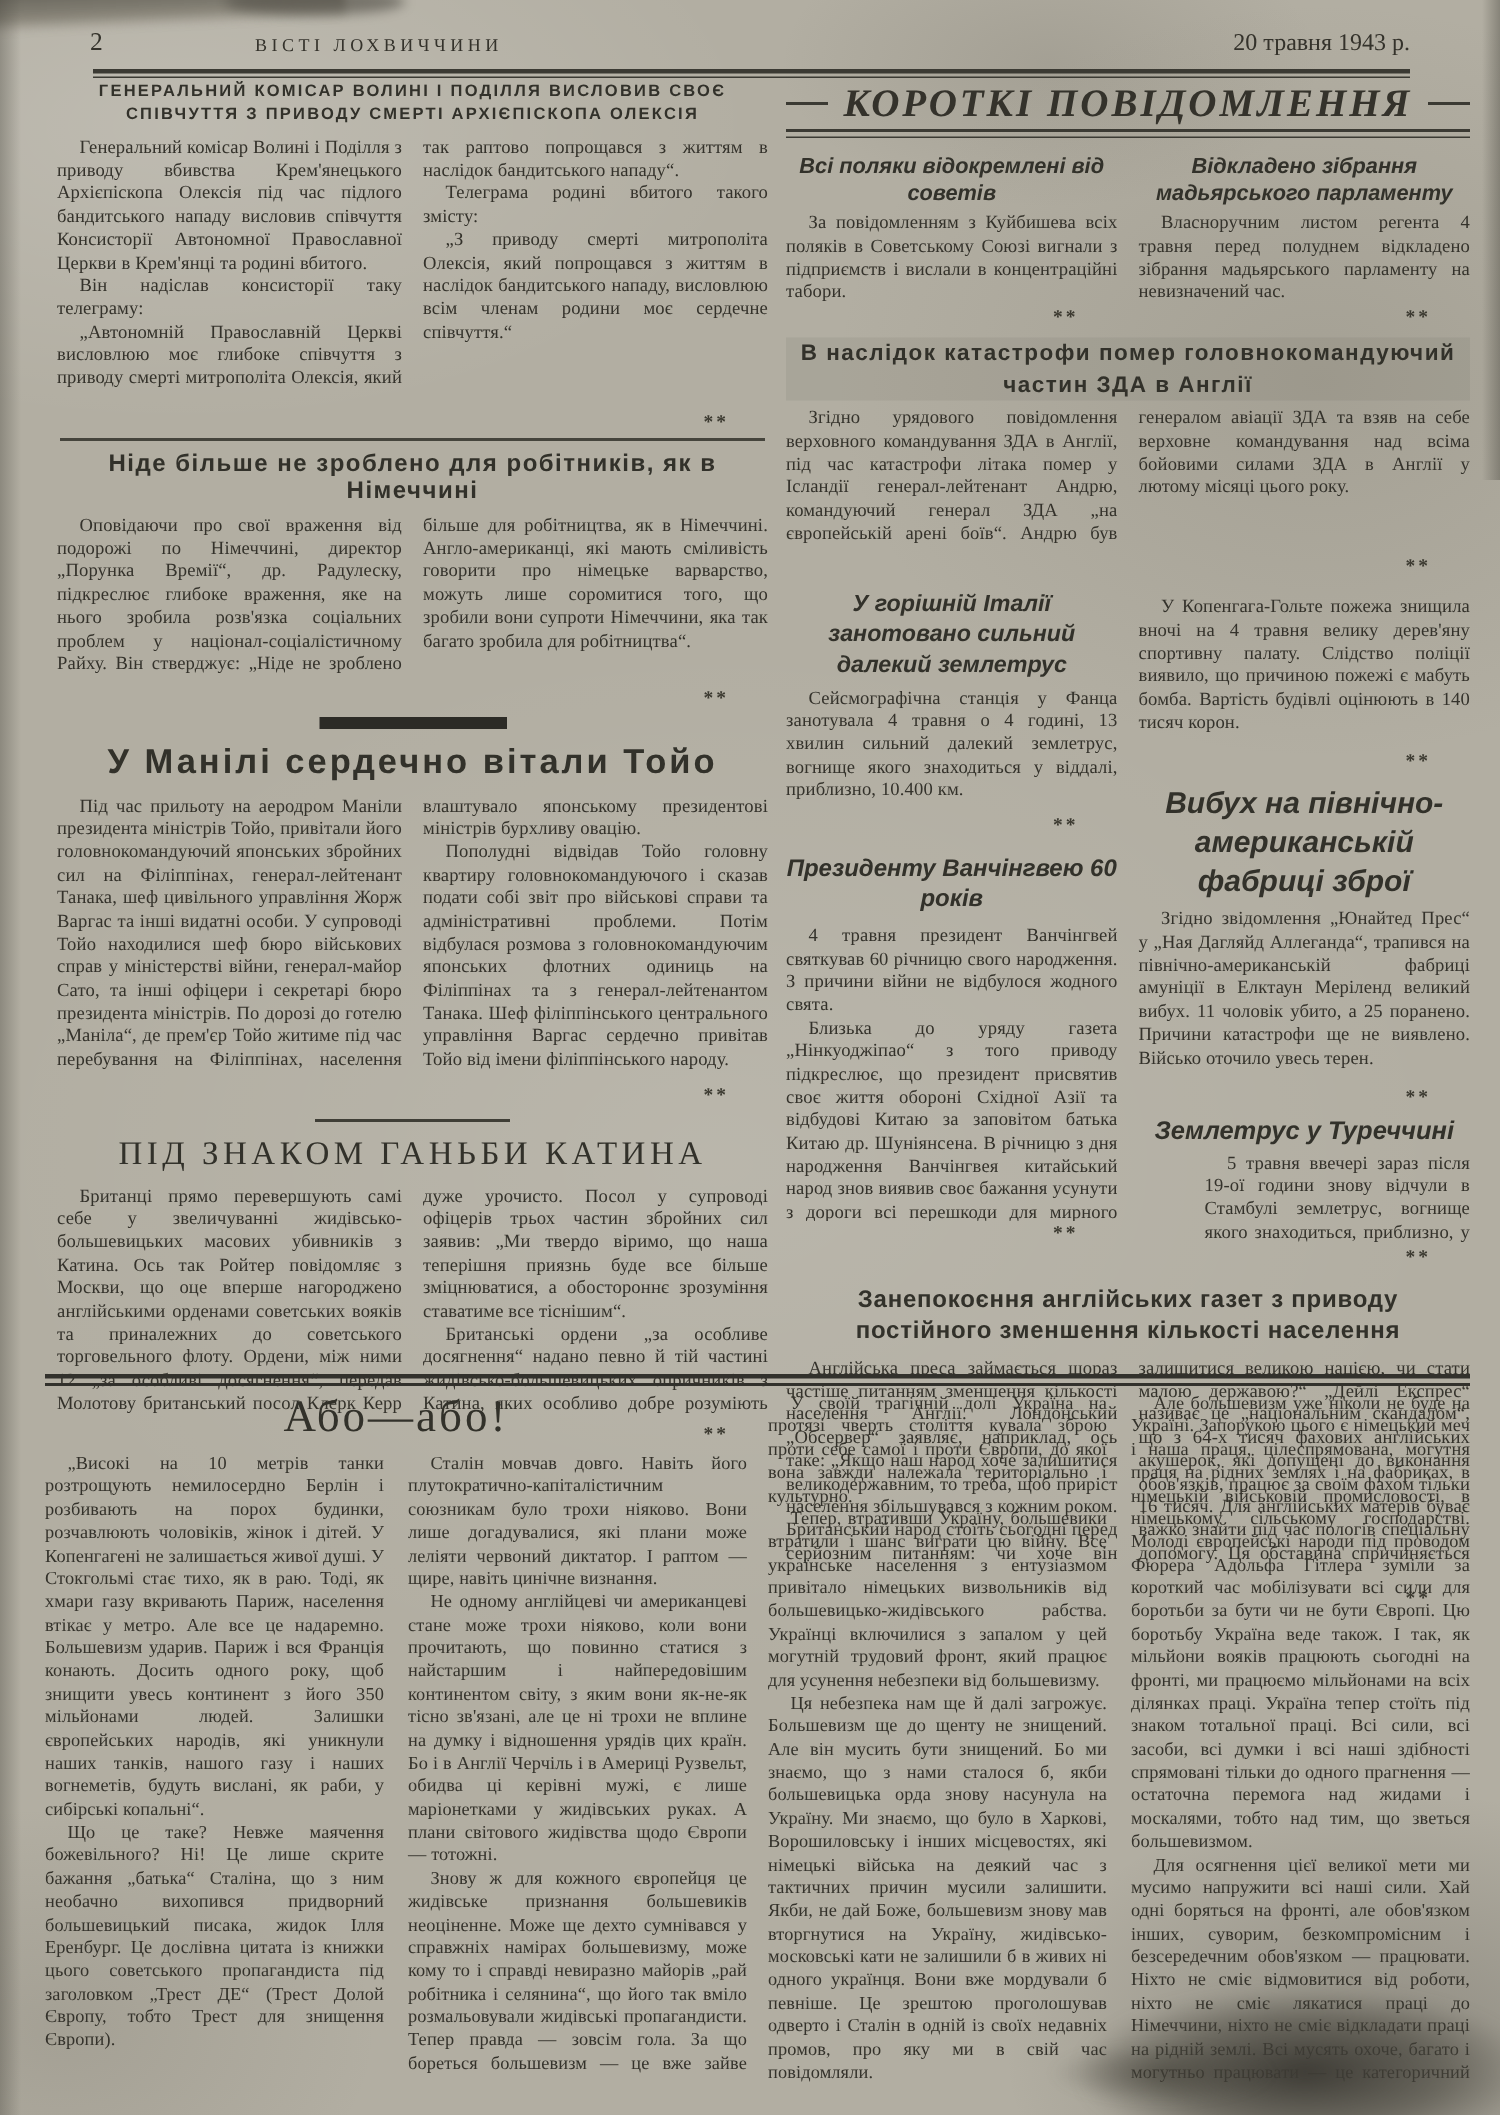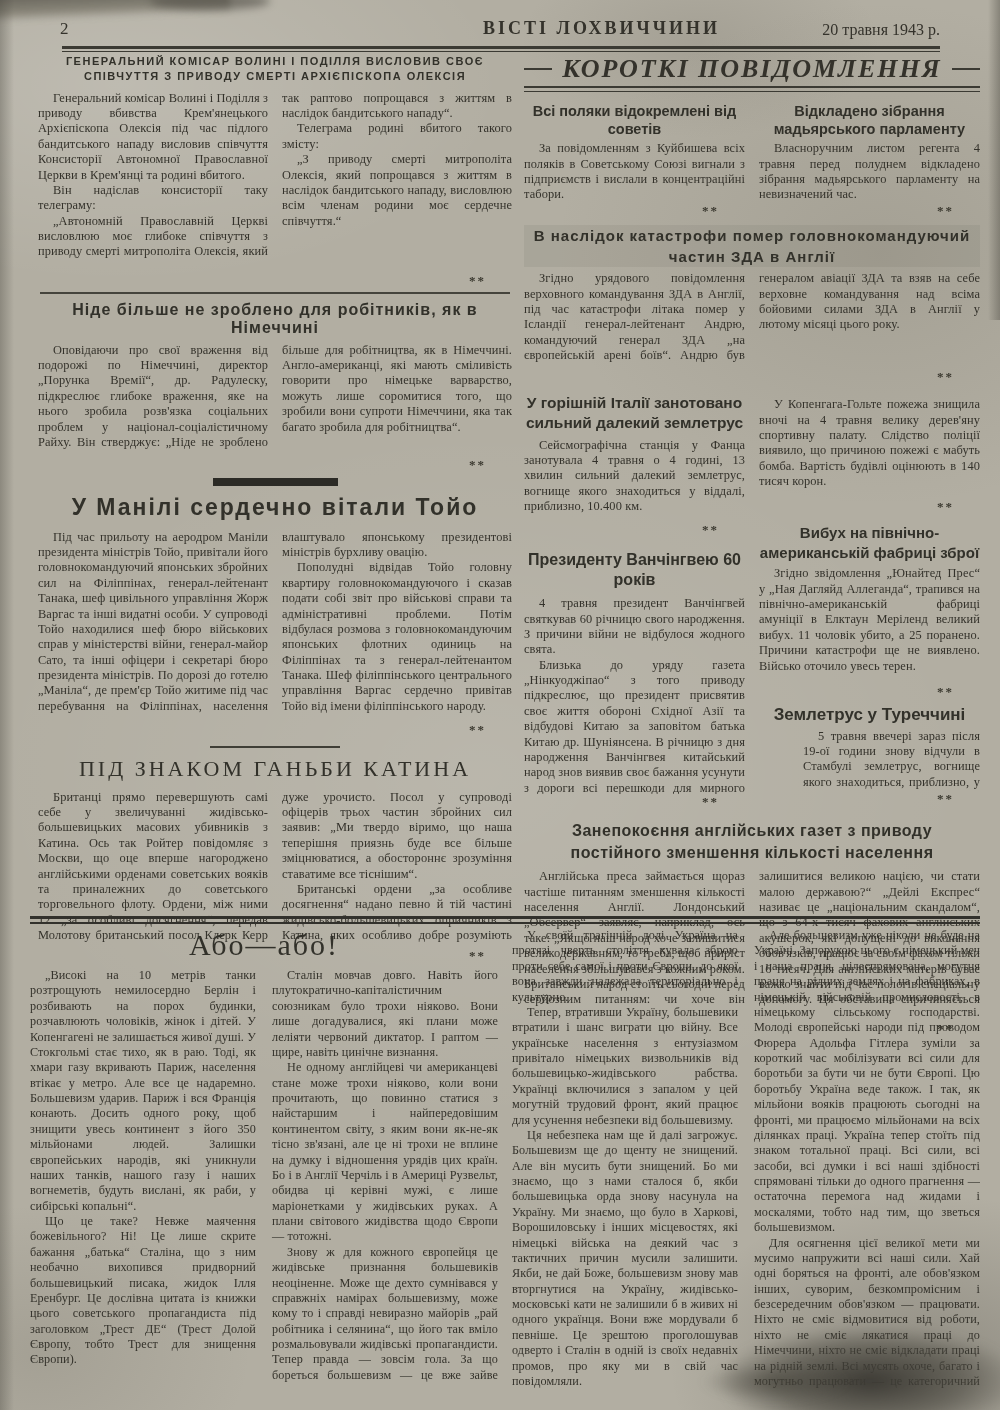--- a/index.html
+++ b/index.html
@@ -27,21 +27,21 @@
     transform:rotate(-2.5deg);filter:blur(3px);opacity:.8;}
   .tear-top-left2{left:150px;top:-8px;width:120px;height:18px;background:#55524a;border-radius:50%;filter:blur(4px);opacity:.65;}
   .smudge-bottom-right{right:-20px;bottom:-26px;width:300px;height:110px;background:radial-gradient(ellipse at center,#3c3a34 0%,rgba(70,68,60,.55) 45%,transparent 72%);filter:blur(5px);}
   .smudge-bottom-right2{right:150px;bottom:8px;width:150px;height:40px;background:radial-gradient(ellipse at center,rgba(60,58,50,.5),transparent 70%);filter:blur(4px);}
   .edge-left{left:0;top:0;width:14px;height:100%;background:linear-gradient(to right,rgba(70,68,60,.35),transparent);}
   .edge-right{right:0;top:0;width:12px;height:320px;background:linear-gradient(to left,rgba(70,68,60,.4),transparent);}
 
   
   .hdr{position:absolute;left:60px;top:18px;width:880px;display:flex;align-items:flex-end;}
   .hdr .pnum{font-size:17px;width:110px;}
-  .hdr .masthead{flex:1;text-align:right;font-size:18px;letter-spacing:3px;font-weight:bold;}
+  .hdr .masthead{flex:1;text-align:left;font-size:12px;letter-spacing:3px;font-weight:normal;}
   .hdr .pdate{width:220px;text-align:right;font-size:16px;}
   .hdr-rule{position:absolute;left:62px;top:46px;width:878px;border-top:3px solid #3b3a33;border-bottom:1px solid #3b3a33;height:2px;}
 
   
   .body-text p{margin:0;text-indent:15px;font-size:12.4px;line-height:1.24;text-align:justify;letter-spacing:.1px;}
   .cols2{column-count:2;column-gap:14px;column-fill:auto;overflow:hidden;}
   .sig{text-align:right;font-weight:bold;font-size:13px;letter-spacing:2px;padding-right:26px;line-height:1;margin-top:1px;color:#3a382f;}
 
   .h-sans{font-family:"Liberation Sans", sans-serif;font-weight:bold;text-align:center;color:#32312a;}
   .h-serif{font-family:"Liberation Serif", serif;font-weight:normal;text-align:center;color:#32312a;}
@@ -64,40 +64,40 @@
   .a-katyn .body-text{height:158px;margin-top:8px;}
 
   
   .korotki-head{display:flex;align-items:center;margin:4px 0 2px;}
   .korotki-head .line{flex:1;border-top:2px solid #3b3a33;}
   .korotki-head .txt{font-style:italic;font-size:26px;letter-spacing:2px;font-weight:bold;padding:0 10px;white-space:nowrap;}
   .korotki-underrule{border-top:2px solid #3b3a33;border-bottom:1px solid #3b3a33;height:3px;margin:0 0 10px;}
 
   .sub-row{display:flex;gap:14px;}
   .sub-col{width:221px;}
-  .sub .shl{font-size:14.5px;line-height:1.25;margin-bottom:3px;}
+  .sub .shl{font-size:14.5px;line-height:1.25;margin-bottom:3px;font-style:italic;}
   .sub .body-text{overflow:hidden;}
   .p-poland .body-text{height:62px;}
   .p-hungary .body-text{height:62px;}
 
   .a-zda{margin-top:8px;}
   .a-zda .hl{font-size:15px;letter-spacing:1px;line-height:1.4;background:rgba(88,85,76,.10);}
   .a-zda .body-text{height:98px;margin-top:4px;}
 
   .row2{display:flex;gap:14px;margin-top:10px;}
   .row2 .colL,.row2 .colR{width:221px;}
   .a-italy .shl{font-size:15.5px;line-height:1.3;}
   .a-italy .body-text{height:84px;margin-top:4px;}
   .a-vanch{margin-top:14px;}
   .a-vanch .shl{font-size:16px;line-height:1.3;}
   .a-vanch .body-text{height:198px;margin-top:5px;}
   .a-fire .shl{font-size:16px;line-height:1.3;}
   .a-fire .body-text{height:102px;margin-top:4px;}
   .a-expl{margin-top:10px;}
-  .a-expl .shl{font-size:15px;line-height:1.3;}
+  .a-expl .shl{font-size:20px;line-height:1.3;}
   .a-expl .body-text{height:118px;margin-top:4px;}
   .a-turkey{margin-top:6px;}
   .a-turkey .shl{font-size:17px;}
   .a-turkey .body-text{height:62px;margin-top:3px;margin-left:44px;}
 
   .a-pop{margin-top:12px;}
   .a-pop .hl{font-size:16px;line-height:1.35;letter-spacing:.5px;}
   .a-pop .body-text{height:152px;margin-top:6px;}
 
   

